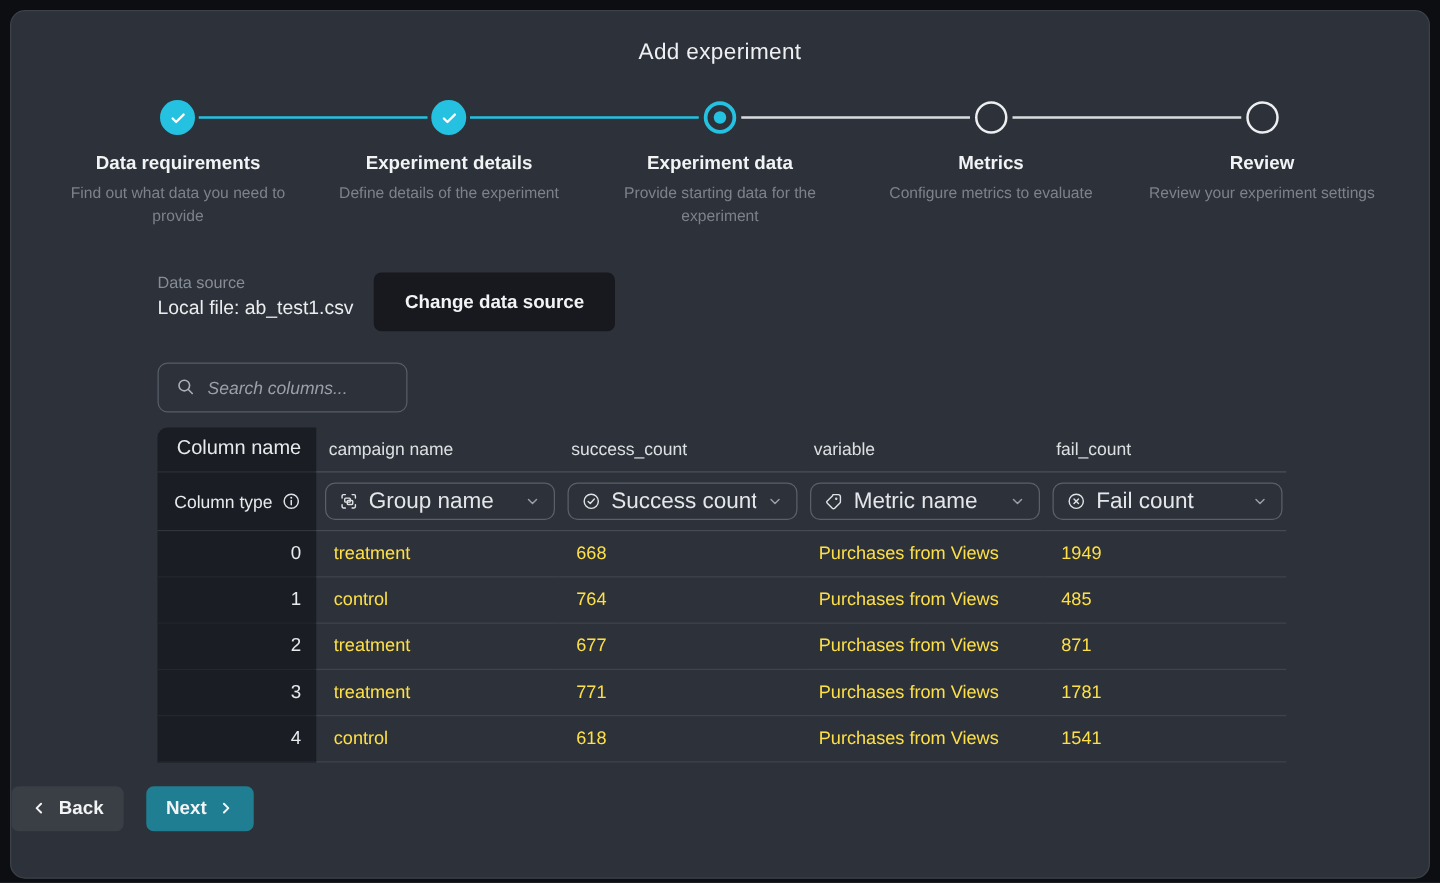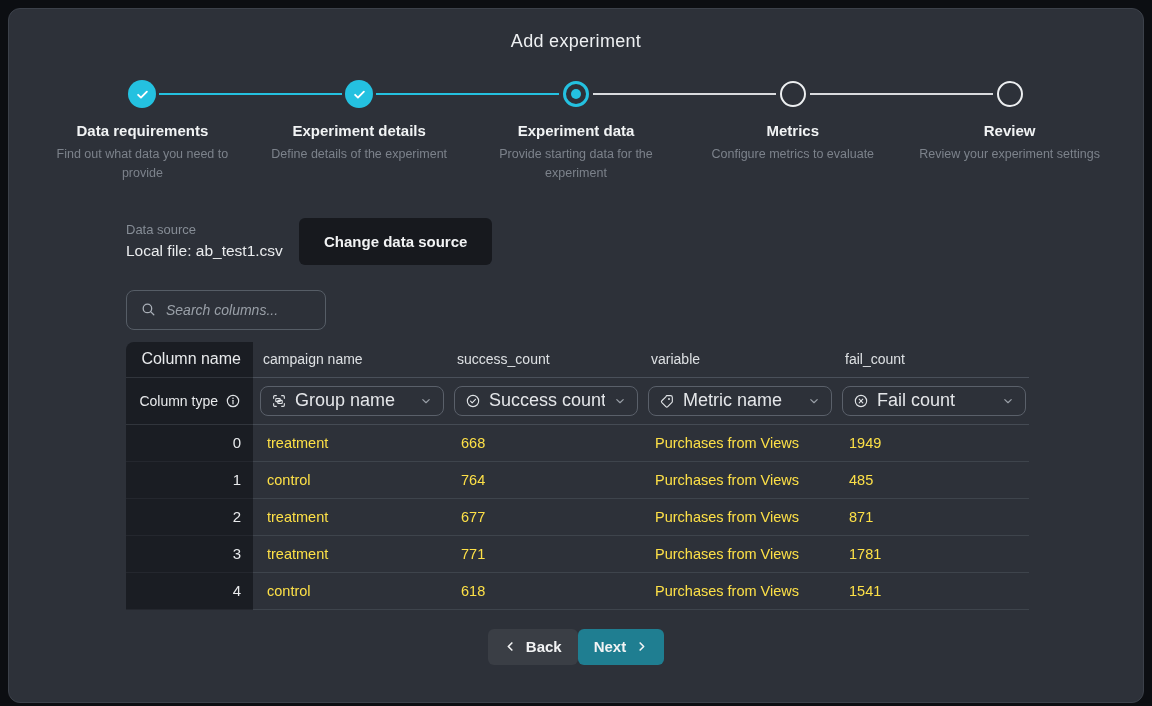--- a/index.html
+++ b/index.html
@@ -43,21 +43,21 @@
   .connector.c-todo { background:#d9dbde; }
   .connector.seg1 { left:calc(10% + 17px); width:calc(20% - 34px); }
   .connector.seg2 { left:calc(30% + 17px); width:calc(20% - 34px); }
   .connector.seg3 { left:calc(50% + 17px); width:calc(20% - 34px); }
   .connector.seg4 { left:calc(70% + 17px); width:calc(20% - 34px); }
   .step-label { margin-top:14px; font-size:15px; font-weight:600; color:#f1f3f4; }
   .step-desc  { margin-top:6px; font-size:12.5px; line-height:1.55; color:#7c828b; text-align:center; max-width:200px; }
   
   .datasource-row {
     margin:34px 0 0 117px;
-    display:flex; align-items:center;
+    display:flex; align-items:flex-start;
   }
   .ds-text { width:173px; }
   .ds-label { font-size:13px; color:#868d96; margin-bottom:5px; }
   .ds-value { font-size:15.5px; color:#eaecee; }
   .change-btn {
     height:47px; padding:0 25px;
     background:#17191e; color:#f2f3f4;
     border:none; border-radius:6px;
     font-family:inherit; font-size:15px; font-weight:700;
     cursor:pointer;
@@ -110,21 +110,21 @@
   }
   .dropdown .dd-label { flex:1; white-space:nowrap; overflow:hidden; }
   .dd-icon { display:flex; color:#dfe2e5; }
   .dd-chevron { display:flex; color:#9aa0a8; }
   .data-row { height:37px; }
   .data-cell { padding-left:14px; color:#fde047; font-size:14.5px; border-bottom:1px solid #3e444c; }
   .idx-data { font-size:15px; border-bottom:1px solid #24272e; }
   
   .footer {
     margin-top:19px;
-    display:flex; justify-content:center; 
+    display:flex; gap:18px;
   }
   .btn {
     height:36px; padding:0 16px;
     border:none; border-radius:6px;
     display:flex; align-items:center; gap:9px;
     font-family:inherit; font-size:15px; font-weight:700; color:#f2f3f4;
     cursor:pointer;
   }
   .btn-back { background:#3a3e45; }
   .btn-next { background:#1f7e91; }

